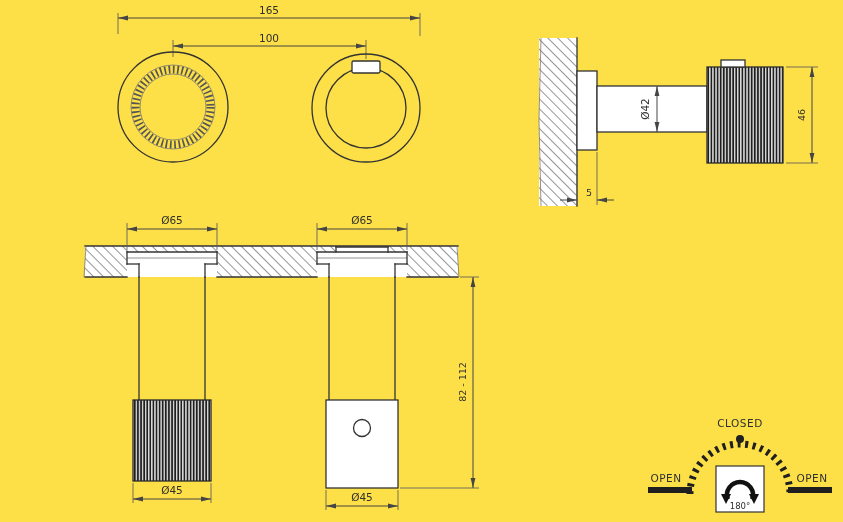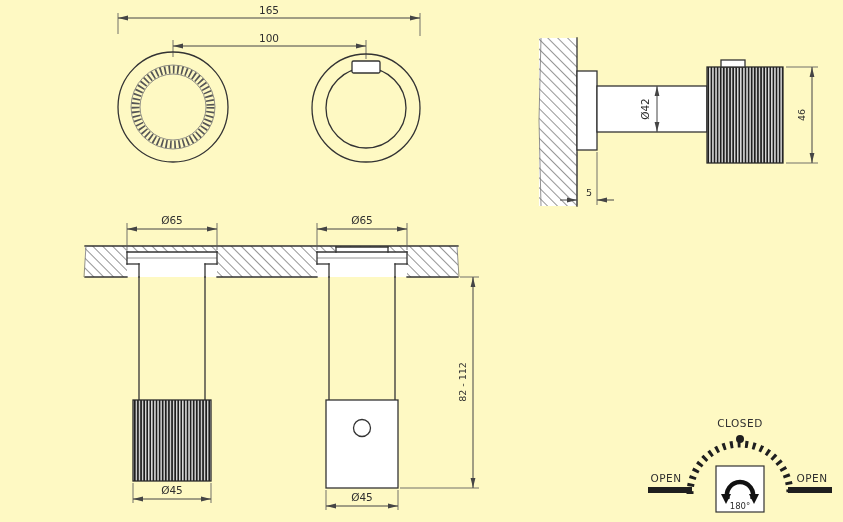--- a/index.html
+++ b/index.html
@@ -1,16 +1,16 @@
 <!DOCTYPE html>
 <html><head>
 <meta charset="utf-8">
 <style>
   html,body { margin:0; padding:0; background:#ffffff; }
-  .page { width:843px; height:522px; background:#fef9c3; position:relative; overflow:hidden; }
+  .page { width:843px; height:522px; background:#fde047; position:relative; overflow:hidden; }
   svg { display:block; }
   .ln  { stroke:#333; stroke-width:1.3; fill:none; stroke-linecap:square; }
   .lnf { stroke:#333; stroke-width:1.3; fill:#fff; }
   .thin{ stroke:#777; stroke-width:0.8; fill:none; }
   .dim { stroke:#454545; stroke-width:1; fill:none; }
   .ext { stroke:#5a5a5a; stroke-width:0.85; fill:none; }
   text { font-family:"DejaVu Sans","Liberation Sans",sans-serif; fill:#2f2f2f; }
   .t  { font-size:10.5px; }
   .ts { font-size:9.5px; }
   .tc { font-size:10.5px; letter-spacing:0.5px; }

